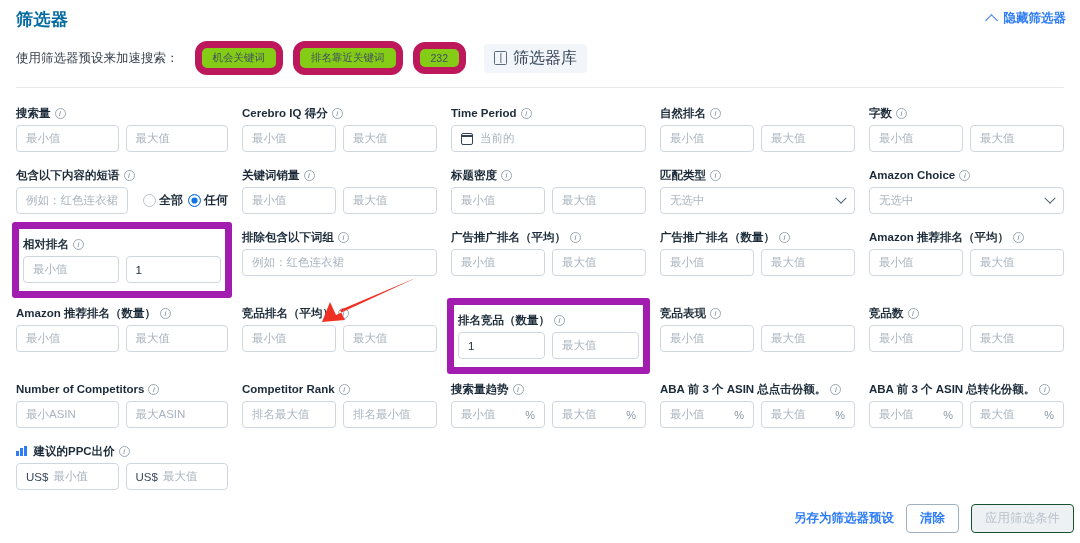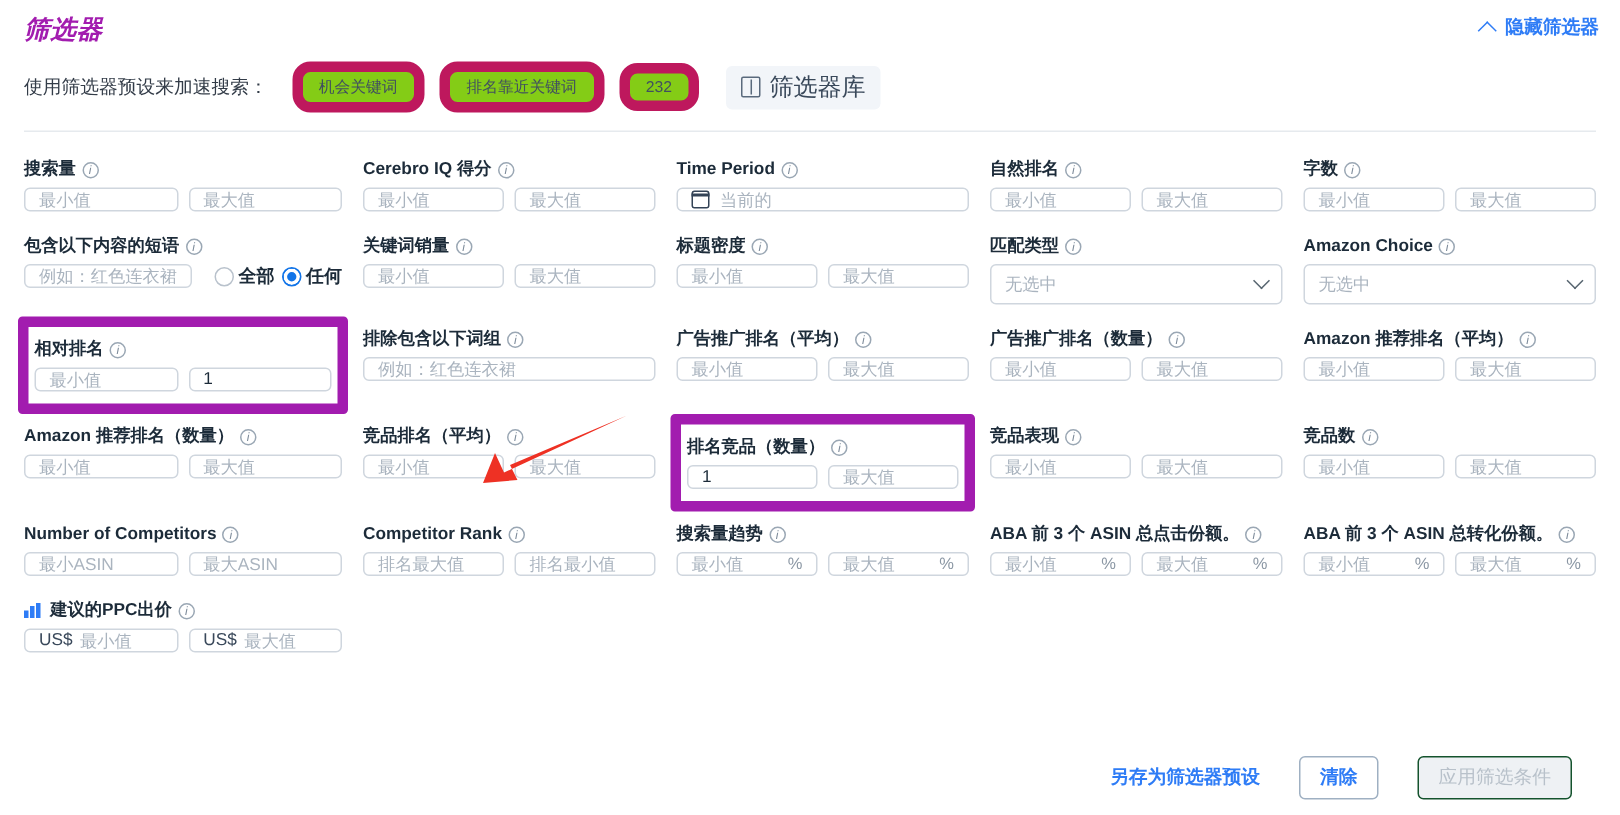--- a/index.html
+++ b/index.html
@@ -14,24 +14,23 @@
   }
 
   
   .header {
     padding: 8px 16px 0 16px;
     position: relative;
   }
   .page-title {
     font-size: 17px;
     font-weight: bold;
-    color: #a21caf;
+    color: #0369a1;
     margin: 0 0 10px 0;
     letter-spacing: .5px;
-    font-style: italic;
   }
   .hide-filters {
     position: absolute;
     top: 10px; right: 14px;
     display: flex; align-items: center; gap: 6px;
     color: #2e7cf6;
     font-size: 12.5px;
     font-weight: bold;
     cursor: pointer;
   }
@@ -145,21 +144,21 @@
     display: block; width: 2.5px; background: #2e7cf6;
   }
   .ppc-icon i:nth-child(1) { height: 5px; }
   .ppc-icon i:nth-child(2) { height: 8px; }
   .ppc-icon i:nth-child(3) { height: 10px; }
 
   .inputs { display: flex; gap: 7px; }
   .inp {
     flex: 1 1 0;
     min-width: 0;
-    height: 16px;
+    height: 27px;
     border: 1px solid #cfd6de;
     border-radius: 4px;
     background: #fff;
     display: flex; align-items: center;
     padding: 0 9px;
     font-size: 11.5px;
     color: #aab4bf;
     overflow: hidden;
     white-space: nowrap;
     cursor: text;
@@ -211,22 +210,22 @@
     border-color: #1174e8; background: #1174e8;
     box-shadow: inset 0 0 0 2.4px #fff;
   }
 
   
   .arrow { position: absolute; left: 300px; top: 275px; pointer-events: none; }
 
   
   .footer {
     position: absolute;
-    right: 32px; bottom: 10px;
-    display: flex; align-items: center; gap: 26px;
+    right: 6px; bottom: 10px;
+    display: flex; align-items: center; gap: 12px;
   }
   .link-btn {
     color: #2e7cf6; font-size: 12.5px; font-weight: bold; cursor: pointer;
   }
   .btn-outline {
     border: 1px solid #9fb0c2; border-radius: 4px;
     padding: 5px 13px; font-size: 12.5px; color: #2e7cf6;
     font-weight: bold; background: #fff; cursor: pointer;
   }
   .btn-disabled {

